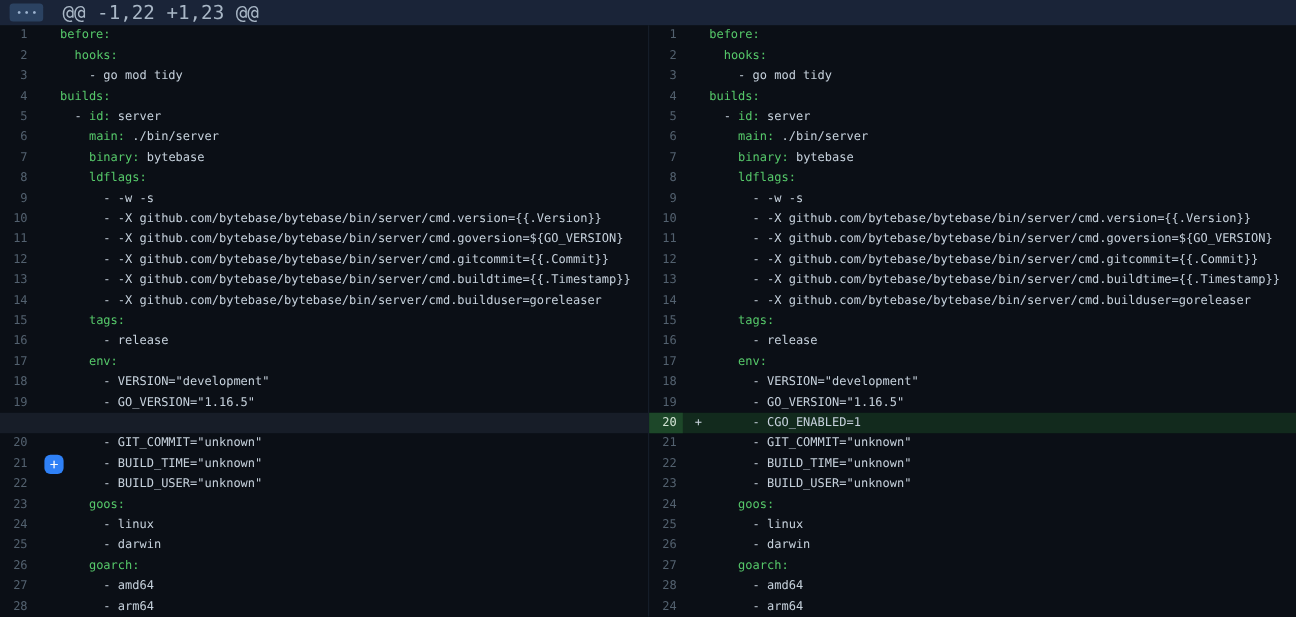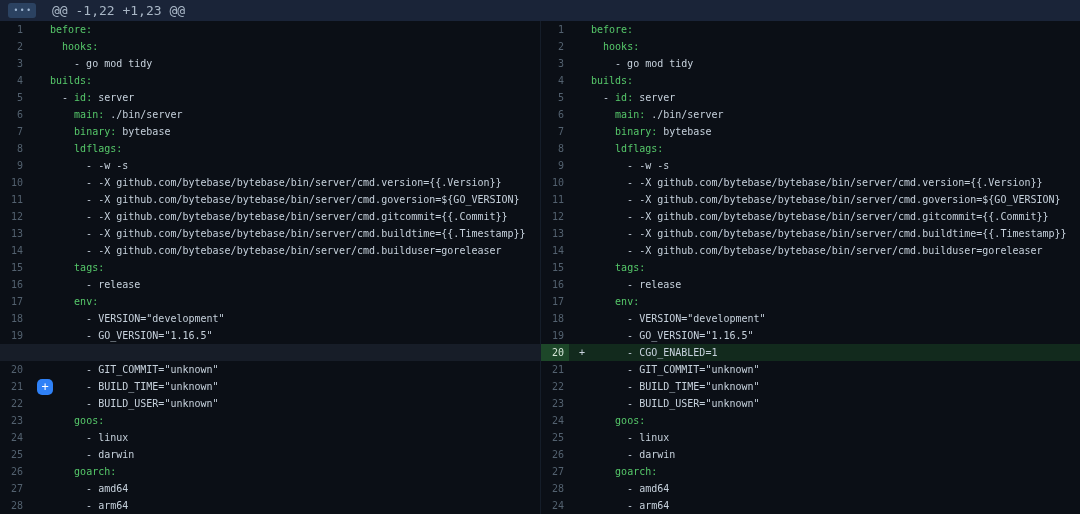--- a/index.html
+++ b/index.html
@@ -17,21 +17,21 @@
     margin-left:8px;
     width:28px; height:15px;
     background: var(--expand-bg, #2b4261);
     border:none; border-radius:3px;
     color:#9db4d0; font-size:8px; letter-spacing:1.5px;
     display:flex; align-items:center; justify-content:center;
     cursor:pointer; font-family:inherit; padding-left:2px;
   }
   .hunk-label {
     margin-left:16px;
-    color:#a9b7c6; font-size:13px; white-space:pre;
+    color:#a9b7c6; font-size:16px; white-space:pre;
   }
   .diff-body { display:flex; width:1080px; }
   .pane { width:540px; flex:none; }
   .pane.new { border-left:1px solid #151d29; }
   .row { display:flex; height:17px; line-height:17px; font-size:10px; }
   .num {
     width:28px; flex:none;
     text-align:right; padding-right:5px;
     color: var(--linenum, #53616f);
     cursor:pointer;

